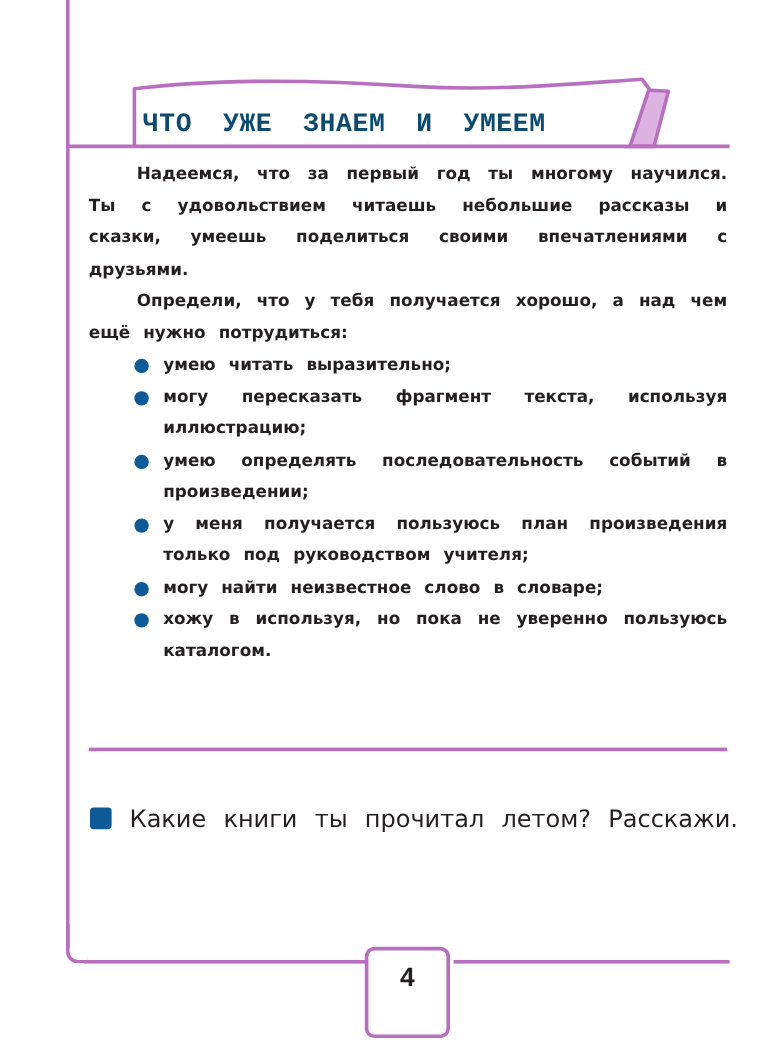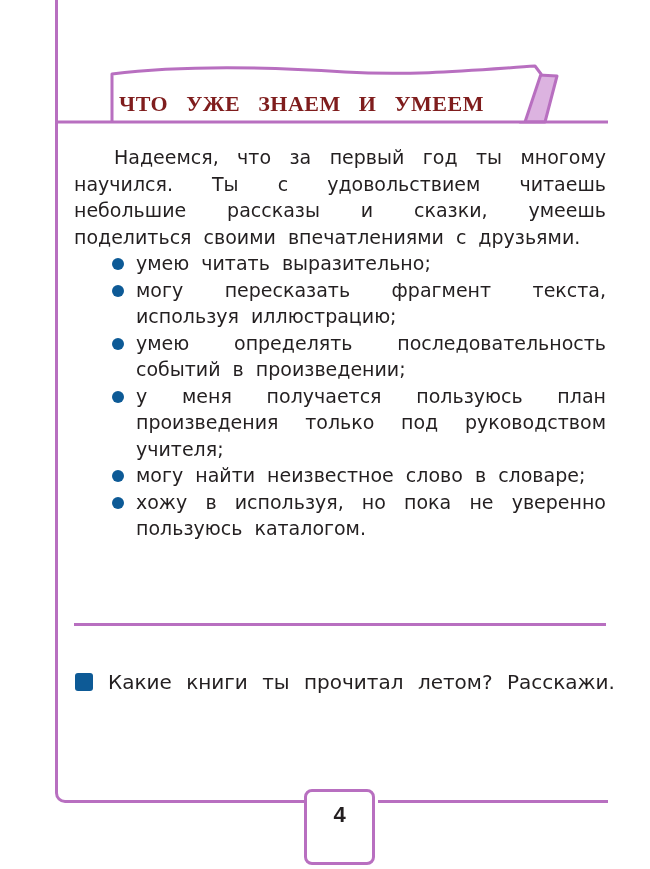--- a/index.html
+++ b/index.html
@@ -6,25 +6,25 @@
   body { width: 650px; height: 869px; position: relative; overflow: hidden;
          font-family: "DejaVu Sans", "Liberation Sans", sans-serif; color: #231f20; }
 
   .frame-left { position: absolute; left: 55px; top: 0; width: 3px; height: 790px; background: #b86fc0; }
   .frame-corner { position: absolute; left: 55px; top: 770px; width: 18px; height: 33px;
          border-left: 3px solid #b86fc0; border-bottom: 3px solid #b86fc0; border-bottom-left-radius: 10px; box-sizing: border-box; }
   .frame-bottom-line-l { position: absolute; left: 70px; top: 800px; width: 236px; height: 3px; background: #b86fc0; }
   .frame-bottom-line-r { position: absolute; left: 378px; top: 800px; width: 230px; height: 3px; background: #b86fc0; }
 
   .header-svg { position: absolute; left: 55px; top: 60px; }
-  .header-title { position: absolute; left: 119px; top: 91px; font-family: Liberation Serif, serif;
-         font-weight: bold; font-size: 22px; color: #7f1d1d; word-spacing: 12px; letter-spacing: 0.5px; }
+  .header-title { position: absolute; left: 119px; top: 91px; font-family: Liberation Mono, monospace;
+         font-weight: bold; font-size: 22px; color: #0c4a6e; word-spacing: 12px; letter-spacing: 0.5px; }
 
-  .body-text { position: absolute; left: 74px; top: 144px; width: 532px; font-size: 19px; line-height: 26.5px;
-         font-family: "DejaVu Sans", sans-serif; }
+  .body-text { position: absolute; left: 74px; top: 132px; width: 532px; font-size: 14px; line-height: 26.5px;
+         font-family: "DejaVu Sans", sans-serif; font-weight: bold; }
   .para { margin: 0; text-align: justify; text-align-last: left; text-indent: 40px; word-spacing: 6px; }
   .bullets { list-style: none; margin: 0; padding: 0; }
   .bullets li { position: relative; padding-left: 62px; text-align: justify; word-spacing: 6px; }
   .bullet-dot { position: absolute; left: 38px; top: 8px; width: 12px; height: 12px; border-radius: 50%; background: #0d5a96; }
 
   .divider { position: absolute; left: 74px; top: 623px; width: 532px; height: 3px; background: #b86fc0; }
   .question-square { position: absolute; left: 75px; top: 673px; width: 18px; height: 18px; border-radius: 3px; background: #0d5a96; }
   .question-text { position: absolute; left: 108px; top: 669px; font-size: 20px; line-height: 26px; word-spacing: 8px; white-space: nowrap; }
 
   .page-box { position: absolute; left: 304px; top: 789px; width: 71px; height: 76px; border: 3px solid #b86fc0;
@@ -44,20 +44,21 @@
   <polygon points="466,14 502,16 490,62 465,62" fill="#dcb3e0" stroke="#b86fc0" stroke-width="3" stroke-linejoin="round"></polygon>
 
   <path d="M 57 62 L 57 14 C 120 6, 200 6, 290 12 C 360 16, 420 10, 480 6 L 486 14 L 470 62" fill="#ffffff" stroke="#b86fc0" stroke-width="3" stroke-linejoin="round"></path>
 
   <line x1="0" y1="62" x2="553" y2="62" stroke="#b86fc0" stroke-width="3"></line>
 </svg>
 <div class="header-title">ЧТО УЖЕ ЗНАЕМ И УМЕЕМ</div>
 
 <div class="body-text">
   <p class="para">Надеемся, что за первый год ты многому научился. Ты с удовольствием читаешь небольшие рассказы и сказки, умеешь поделиться своими впечатлениями с друзьями.</p>
+  <p class="para">Определи, что у тебя получается хорошо, а над чем ещё нужно потрудиться:</p>
   <ul class="bullets">
     <li><span class="bullet-dot"></span><span>умею читать выразительно;</span></li>
     <li><span class="bullet-dot"></span><span>могу пересказать фрагмент текста, используя иллюстрацию;</span></li>
     <li><span class="bullet-dot"></span><span>умею определять последовательность событий в произведении;</span></li>
     <li><span class="bullet-dot"></span><span>у меня получается пользуюсь план произведения только под руководством учителя;</span></li>
     <li><span class="bullet-dot"></span><span>могу найти неизвестное слово в словаре;</span></li>
     <li><span class="bullet-dot"></span><span>хожу в используя, но пока не уверенно пользуюсь каталогом.</span></li>
   </ul>
 </div>
 

